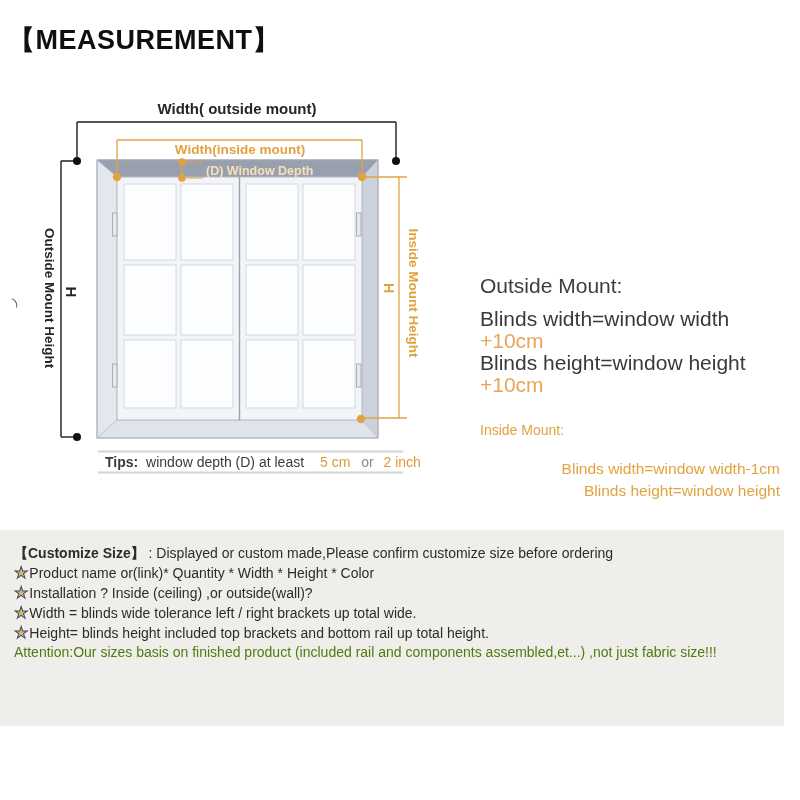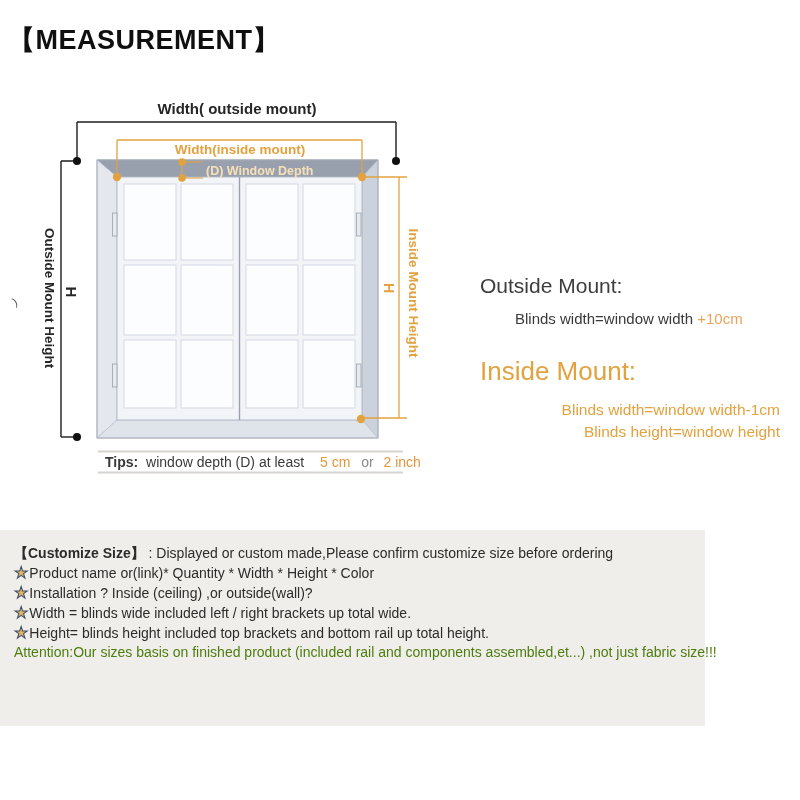--- a/index.html
+++ b/index.html
@@ -6,26 +6,26 @@
   .page{position:relative;width:800px;height:800px;background:#ffffff;overflow:hidden;
         font-family:"Liberation Sans","DejaVu Sans",sans-serif;color:#2e2e2e;border-radius:18px;}
   .title{position:absolute;left:8px;top:22px;font-size:27px;font-weight:800;color:#0f0f0f;letter-spacing:.5px;}
   .diagram-svg{position:absolute;left:0;top:80px;}
   svg text{font-family:"Liberation Sans","DejaVu Sans",sans-serif;}
   .blk{fill:#262626;font-weight:bold;}
   .org{fill:#e2a23f;font-weight:bold;}
   
   .info{position:absolute;left:480px;top:274px;width:300px;}
   .info .head{font-size:21px;color:#3d3d3d;margin-bottom:10px;}
-  .info .line{font-size:15px;color:#3a3a3a;line-height:22px;margin-left:35px;}
+  .info .line{font-size:21px;color:#3a3a3a;line-height:22px;}
   .info .add{color:#e8a45c;}
-  .info .head-in{font-size:26px;color:#e2a23f;margin:26px 0 12px 0;}
+  .info .head-in{font-size:14px;color:#e2a23f;margin:26px 0 20px 0;}
   .info .line-in{font-size:15.5px;color:#e2a23f;line-height:22px;text-align:right;}
   
-  .notes{position:absolute;left:0;top:530px;width:705px;height:196px;background:#f0eeea;
+  .notes{position:absolute;left:0;top:530px;width:784px;height:196px;background:#f0eeea;
          padding:14px 0 0 14px;box-sizing:border-box;font-size:14px;color:#2c2c2c;}
   .notes .row{line-height:19px;white-space:nowrap;}
   .notes .b{font-weight:bold;}
   .notes .gap{margin-top:22px;}
   .notes .att{color:#4d7c0f;}
   .star{font-size:16px;color:#dcb56a;-webkit-text-stroke:1px #3d4c66;margin-right:1px;}
 </style>
 </head>
 <body>
 
@@ -127,27 +127,28 @@
       <tspan dx="4" fill="#3a3a3a">window depth (D) at least</tspan>
       <tspan dx="12" fill="#e2973b">5 cm</tspan>
       <tspan dx="7" fill="#8a8a8a">or</tspan>
       <tspan dx="6" fill="#e2973b">2 inch</tspan>
     </text>
   </svg>
 
   <div class="info">
     <div class="head">Outside Mount:</div>
     <div class="line"><span>Blinds width=window width </span><span class="add">+10cm</span></div>
+    <div class="line"><span>Blinds height=window height </span><span class="add">+10cm</span></div>
     <div class="head-in">Inside Mount:</div>
     <div class="line-in">Blinds width=window width-1cm</div>
     <div class="line-in">Blinds height=window height</div>
   </div>
 
   <div class="notes">
     <div class="row"><span class="b">【Customize Size】</span><span> : Displayed or custom made,Please confirm customize size before ordering</span></div>
     <div class="row"><span class="star">★</span><span>Product name or(link)* Quantity * Width * Height * Color</span></div>
     <div class="row"><span class="star">★</span><span>Installation ? Inside (ceiling) ,or outside(wall)?</span></div>
-    <div class="row"><span class="star">★</span><span>Width = blinds wide included left / right brackets up total wide.</span></div>
+    <div class="row"><span class="star">★</span><span>Width = blinds wide tolerance left / right brackets up total wide.</span></div>
     <div class="row"><span class="star">★</span><span>Height= blinds height included top brackets and bottom rail up total height.</span></div>
     <div class="row att">Attention:Our sizes basis on finished product (included rail and components assembled,et...) ,not just fabric size!!!</div>
   </div>
 
 </div>
 
 </body></html>

